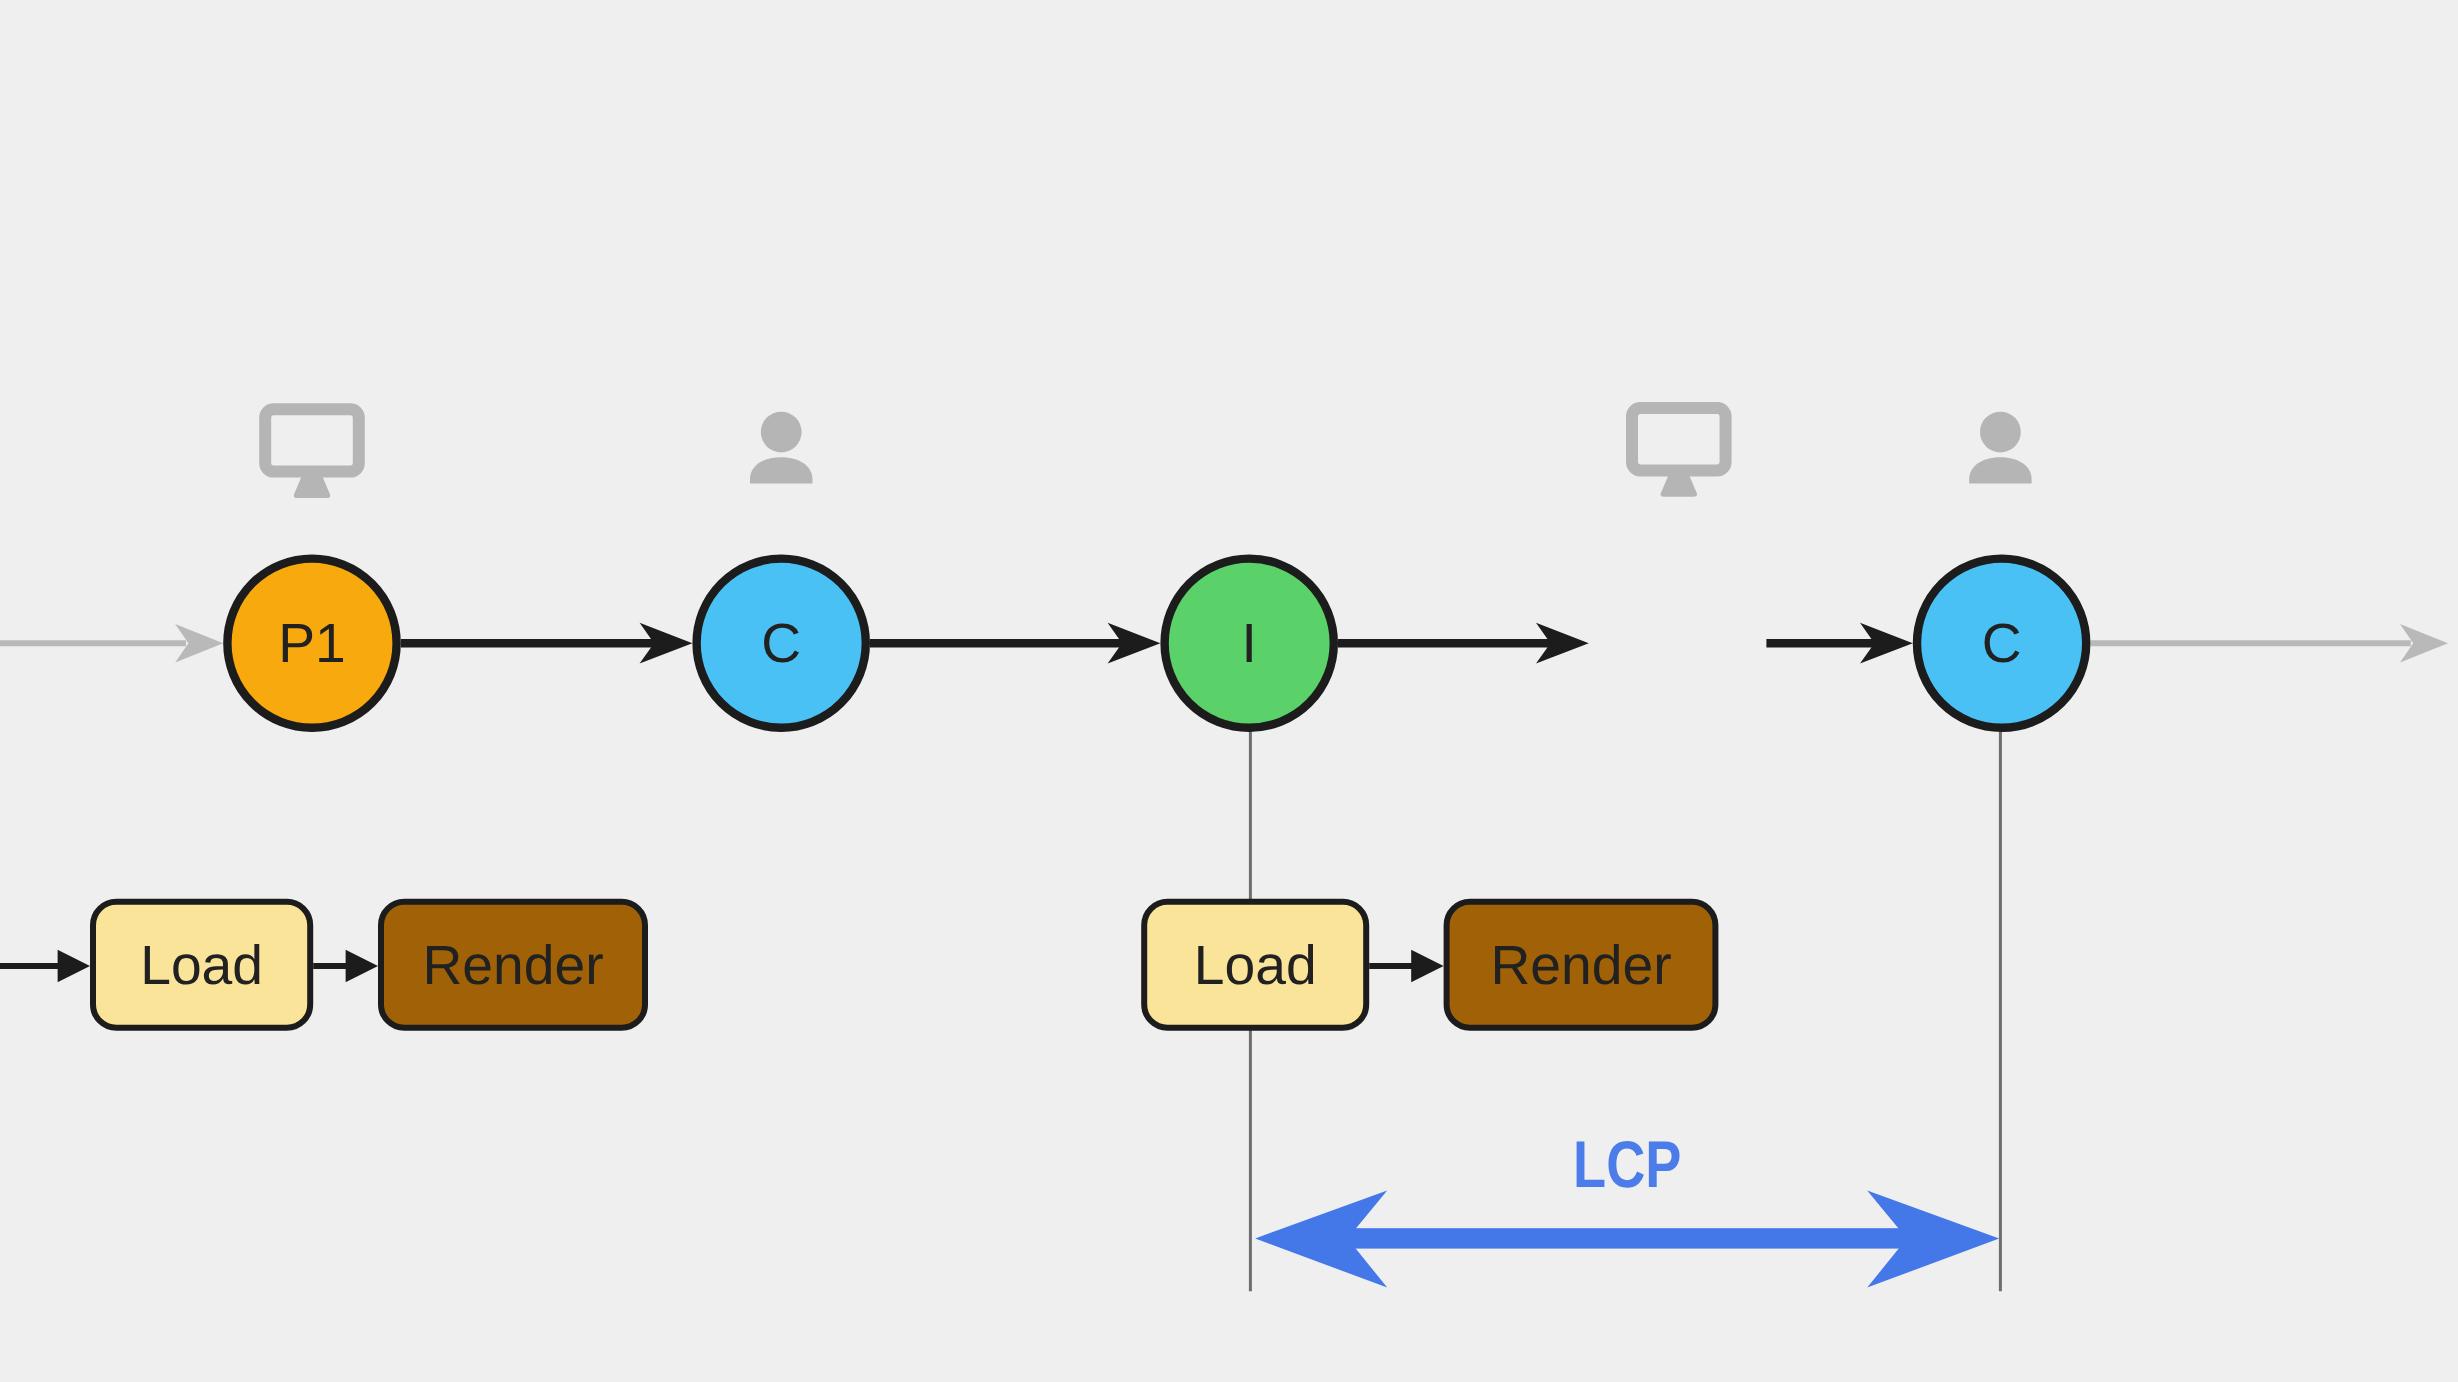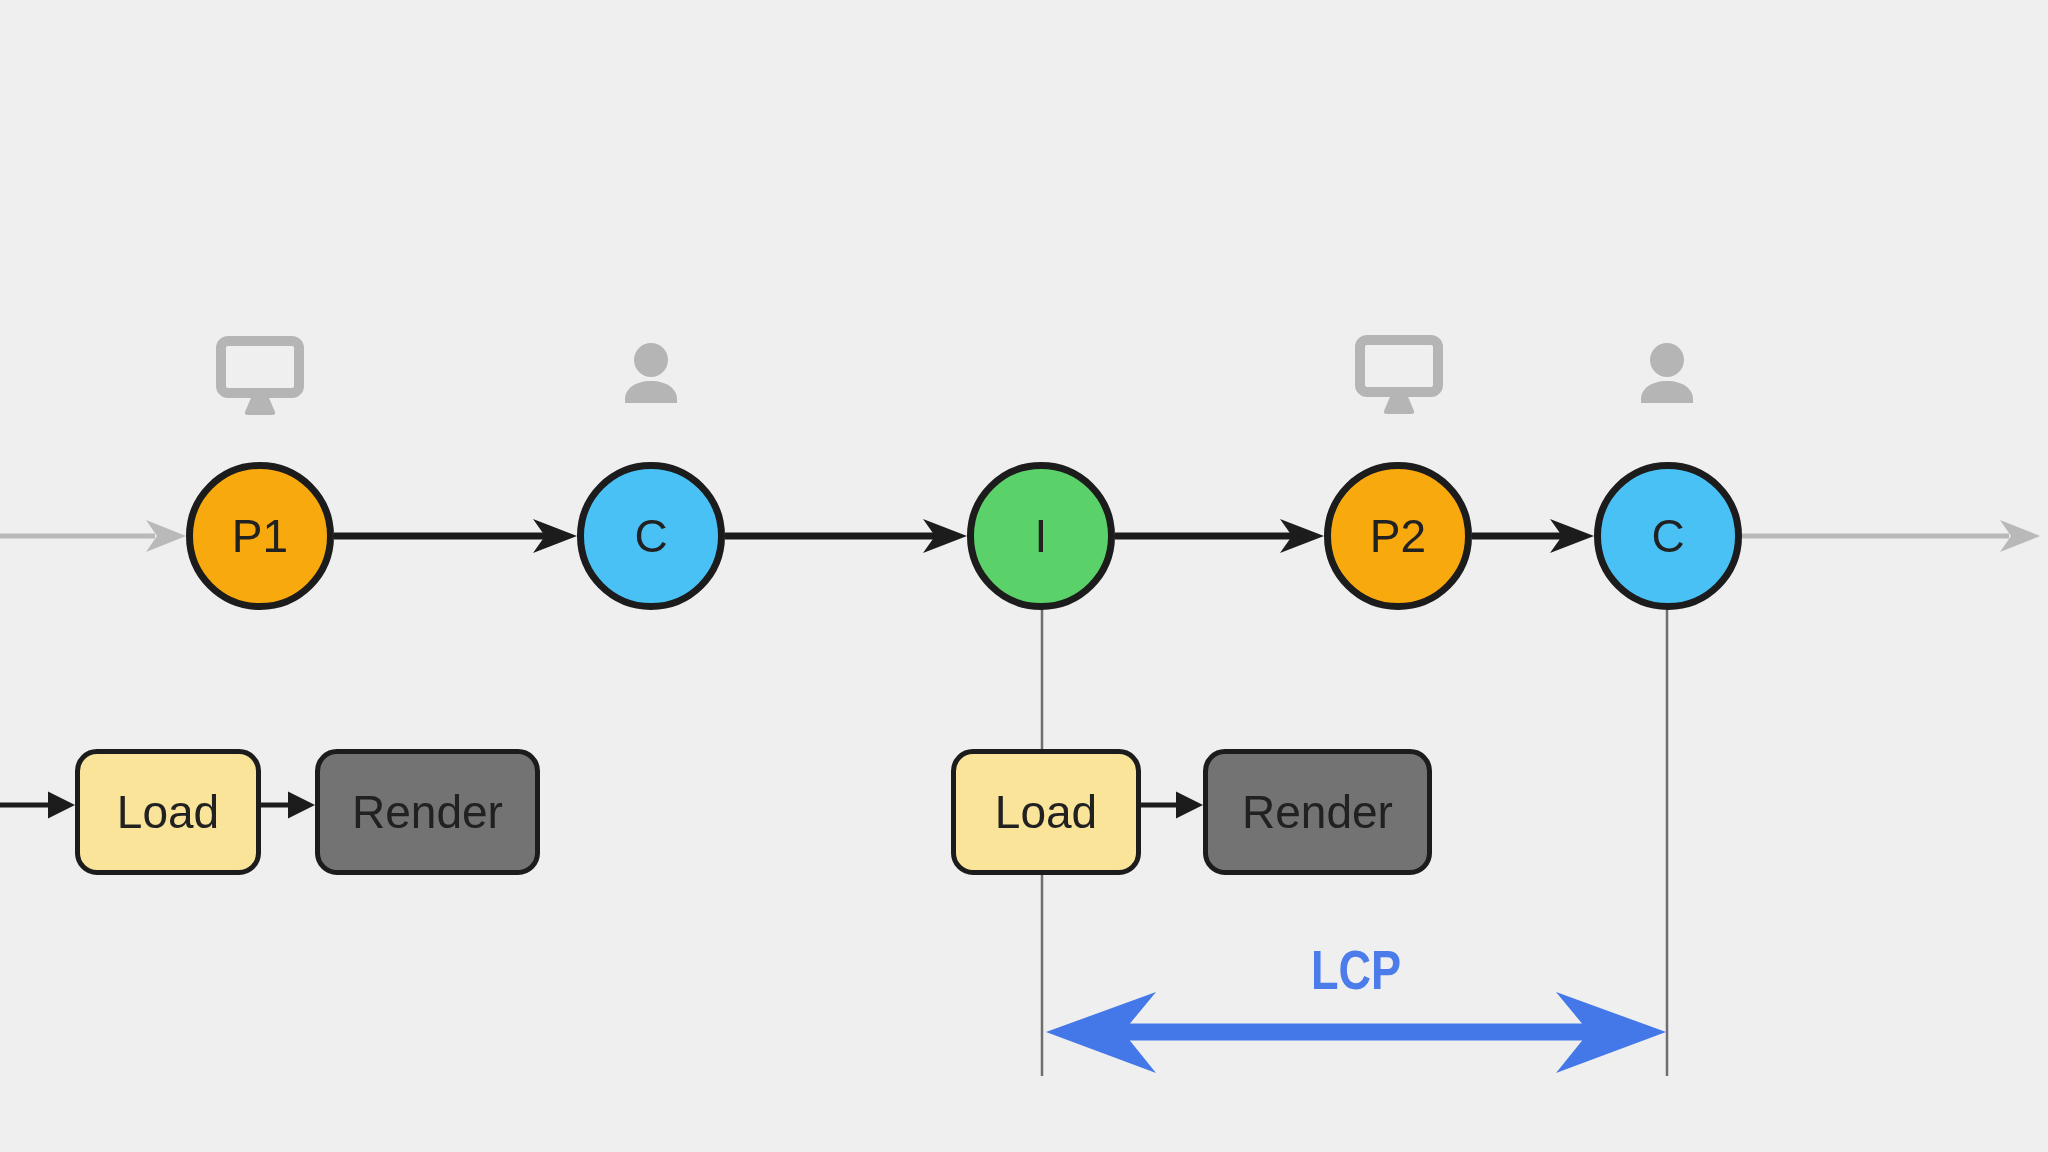--- a/index.html
+++ b/index.html
@@ -37,27 +37,27 @@
   }
   .node-orange{background:#F7A90D;}
   .node-blue{background:#49C1F4;}
   .node-green{background:#5BD169;}
 
   
   .icon-wrap{position:absolute;z-index:2;}
 
   
   .process-box{
-    position:absolute;top:749px;height:126px;
+    position:absolute;top:749px;height:110px;
     border:5px solid #1C1C1C;border-radius:22px;box-sizing:border-box;
     display:flex;align-items:center;justify-content:center;
     font-size:46px;color:#212121;z-index:2;
   }
   .box-yellow{background:#FAE49A;}
-  .box-pink{background:#737373;}
+  .box-pink{background:#a16207;}
 
   
   .lcp-label{
     position:absolute;left:1276px;top:938px;width:160px;
     text-align:center;font-size:55px;font-weight:700;color:#4B7CE9;
     transform:scaleX(0.82);transform-origin:center;z-index:2;
     letter-spacing:0px;
   }
 </style>
 </head>
@@ -145,23 +145,20 @@
 
   <div class="node node-orange" style="left:186px;top:462px;">
     <span>P1</span>
   </div>
   <div class="node node-blue" style="left:577px;top:462px;">
     <span>C</span>
   </div>
   <div class="node node-green" style="left:967px;top:462px;">
     <span>I</span>
   </div>
-  <div class="node node-orange" style="left:1324px;top:462px;">
-    <span>P2</span>
-  </div>
   <div class="node node-blue" style="left:1594px;top:462px;">
     <span>C</span>
   </div>
 
   <div class="process-box box-yellow" style="left:75px;width:186px;">
     <span>Load</span>
   </div>
   <div class="process-box box-pink" style="left:315px;width:225px;">
     <span>Render</span>
   </div>

